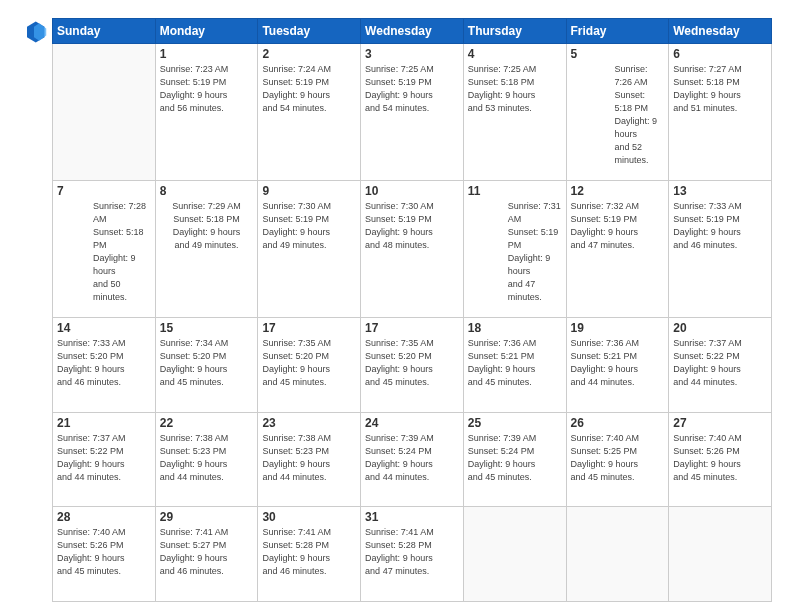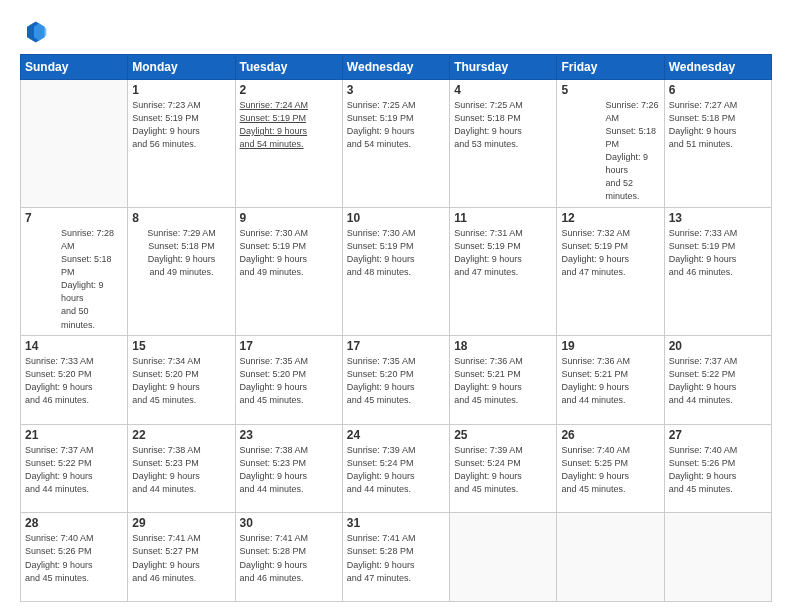--- a/index.html
+++ b/index.html
@@ -8,21 +8,21 @@
       height: 612px;
       background: #fff;
       font-family: Arial, sans-serif;
       overflow: hidden;
     }
     .page {
       width: 792px;
       height: 612px;
       padding: 18px 20px 10px 20px;
       display: flex;
-      flex-direction: column;
+      flex-direction: row;
     }
     .header {
       display: flex;
       align-items: flex-start;
       justify-content: space-between;
       margin-bottom: 8px;
     }
     .logo {
       display: flex;
       align-items: center;
@@ -139,21 +139,21 @@
           <td class="empty"></td>
           <td>
             <span class="day-num">1</span>
             <div class="day-info" style="white-space: pre-line;">Sunrise: 7:23 AM
 Sunset: 5:19 PM
 Daylight: 9 hours
 and 56 minutes.</div>
           </td>
           <td>
             <span class="day-num">2</span>
-            <div class="day-info" style="white-space: pre-line; text-decoration: underline;">Sunrise: 7:24 AM
+            <div class="day-info" style="white-space: pre-line;">Sunrise: 7:24 AM
 Sunset: 5:19 PM
 Daylight: 9 hours
 and 54 minutes.</div>
           </td>
           <td>
             <span class="day-num">3</span>
             <div class="day-info" style="white-space: pre-line;">Sunrise: 7:25 AM
 Sunset: 5:19 PM
 Daylight: 9 hours
 and 54 minutes.</div>
@@ -204,21 +204,21 @@
           </td>
           <td>
             <span class="day-num">10</span>
             <div class="day-info" style="white-space: pre-line;">Sunrise: 7:30 AM
 Sunset: 5:19 PM
 Daylight: 9 hours
 and 48 minutes.</div>
           </td>
           <td>
             <span class="day-num">11</span>
-            <div class="day-info" style="white-space: pre-line;">Sunrise: 7:31 AM
+            <div class="day-info" style="white-space: pre-line; margin-left: 40px;">Sunrise: 7:31 AM
 Sunset: 5:19 PM
 Daylight: 9 hours
 and 47 minutes.</div>
           </td>
           <td>
             <span class="day-num">12</span>
             <div class="day-info" style="white-space: pre-line;">Sunrise: 7:32 AM
 Sunset: 5:19 PM
 Daylight: 9 hours
 and 47 minutes.</div>

